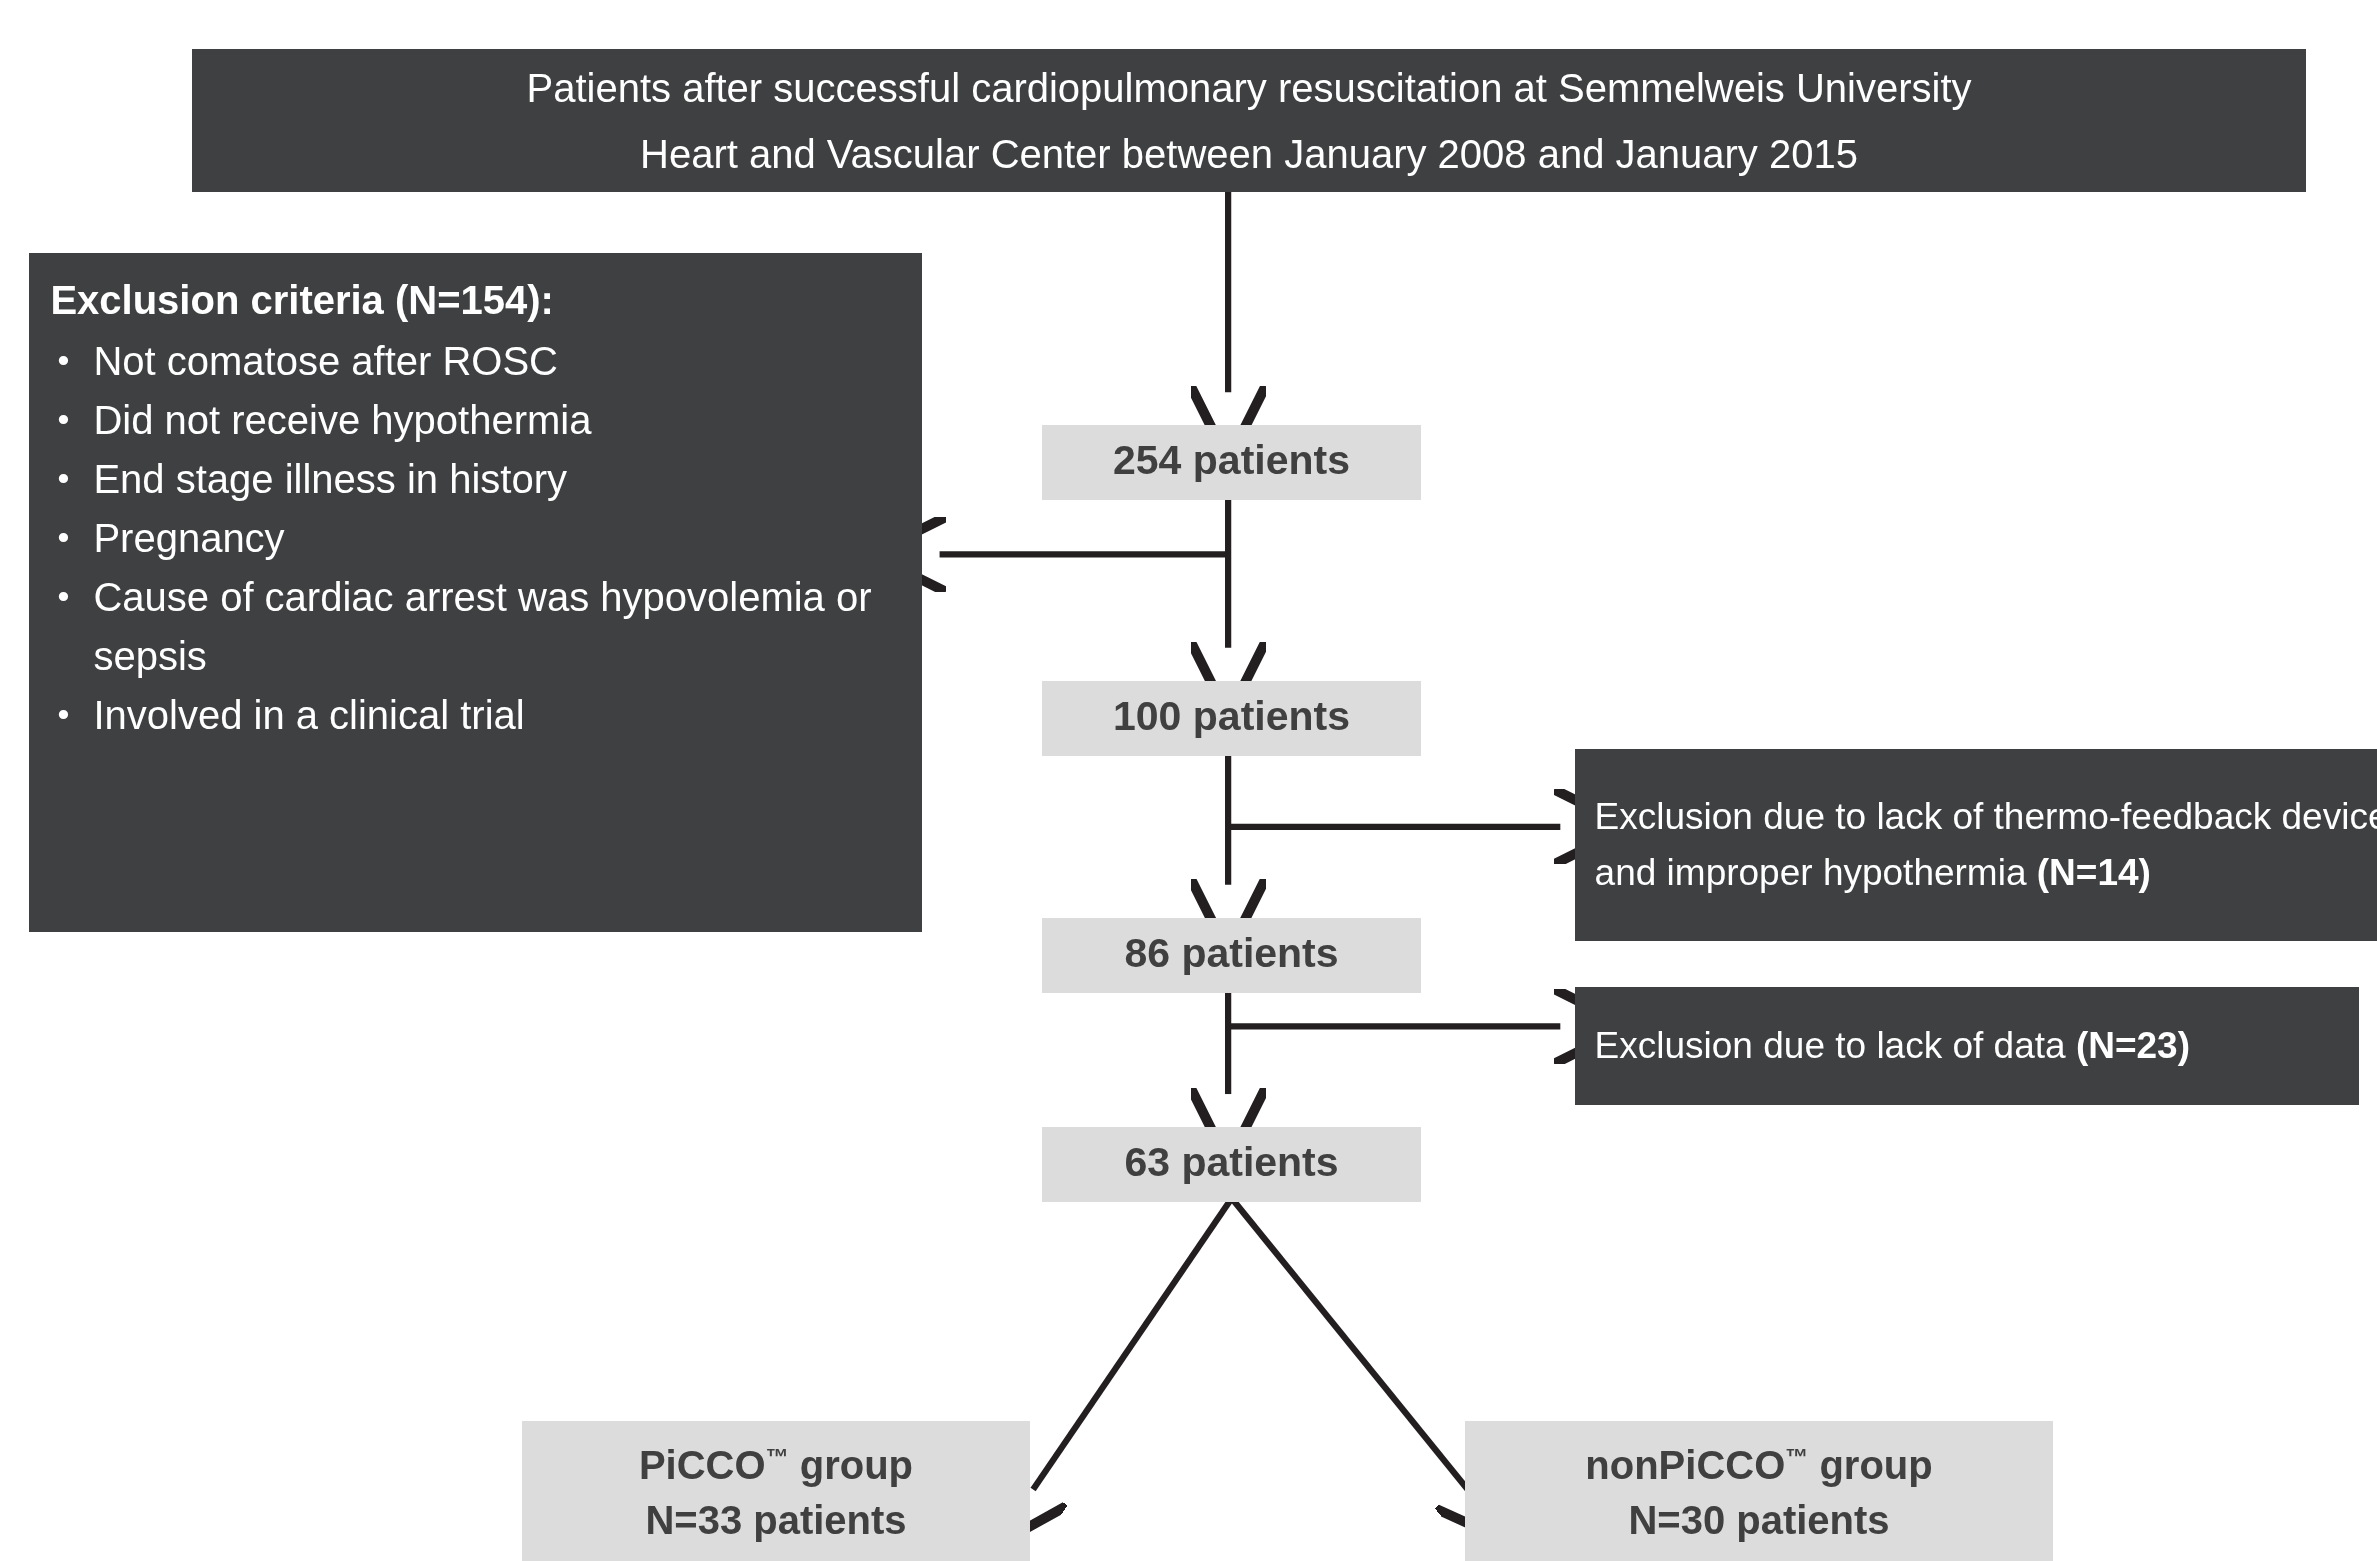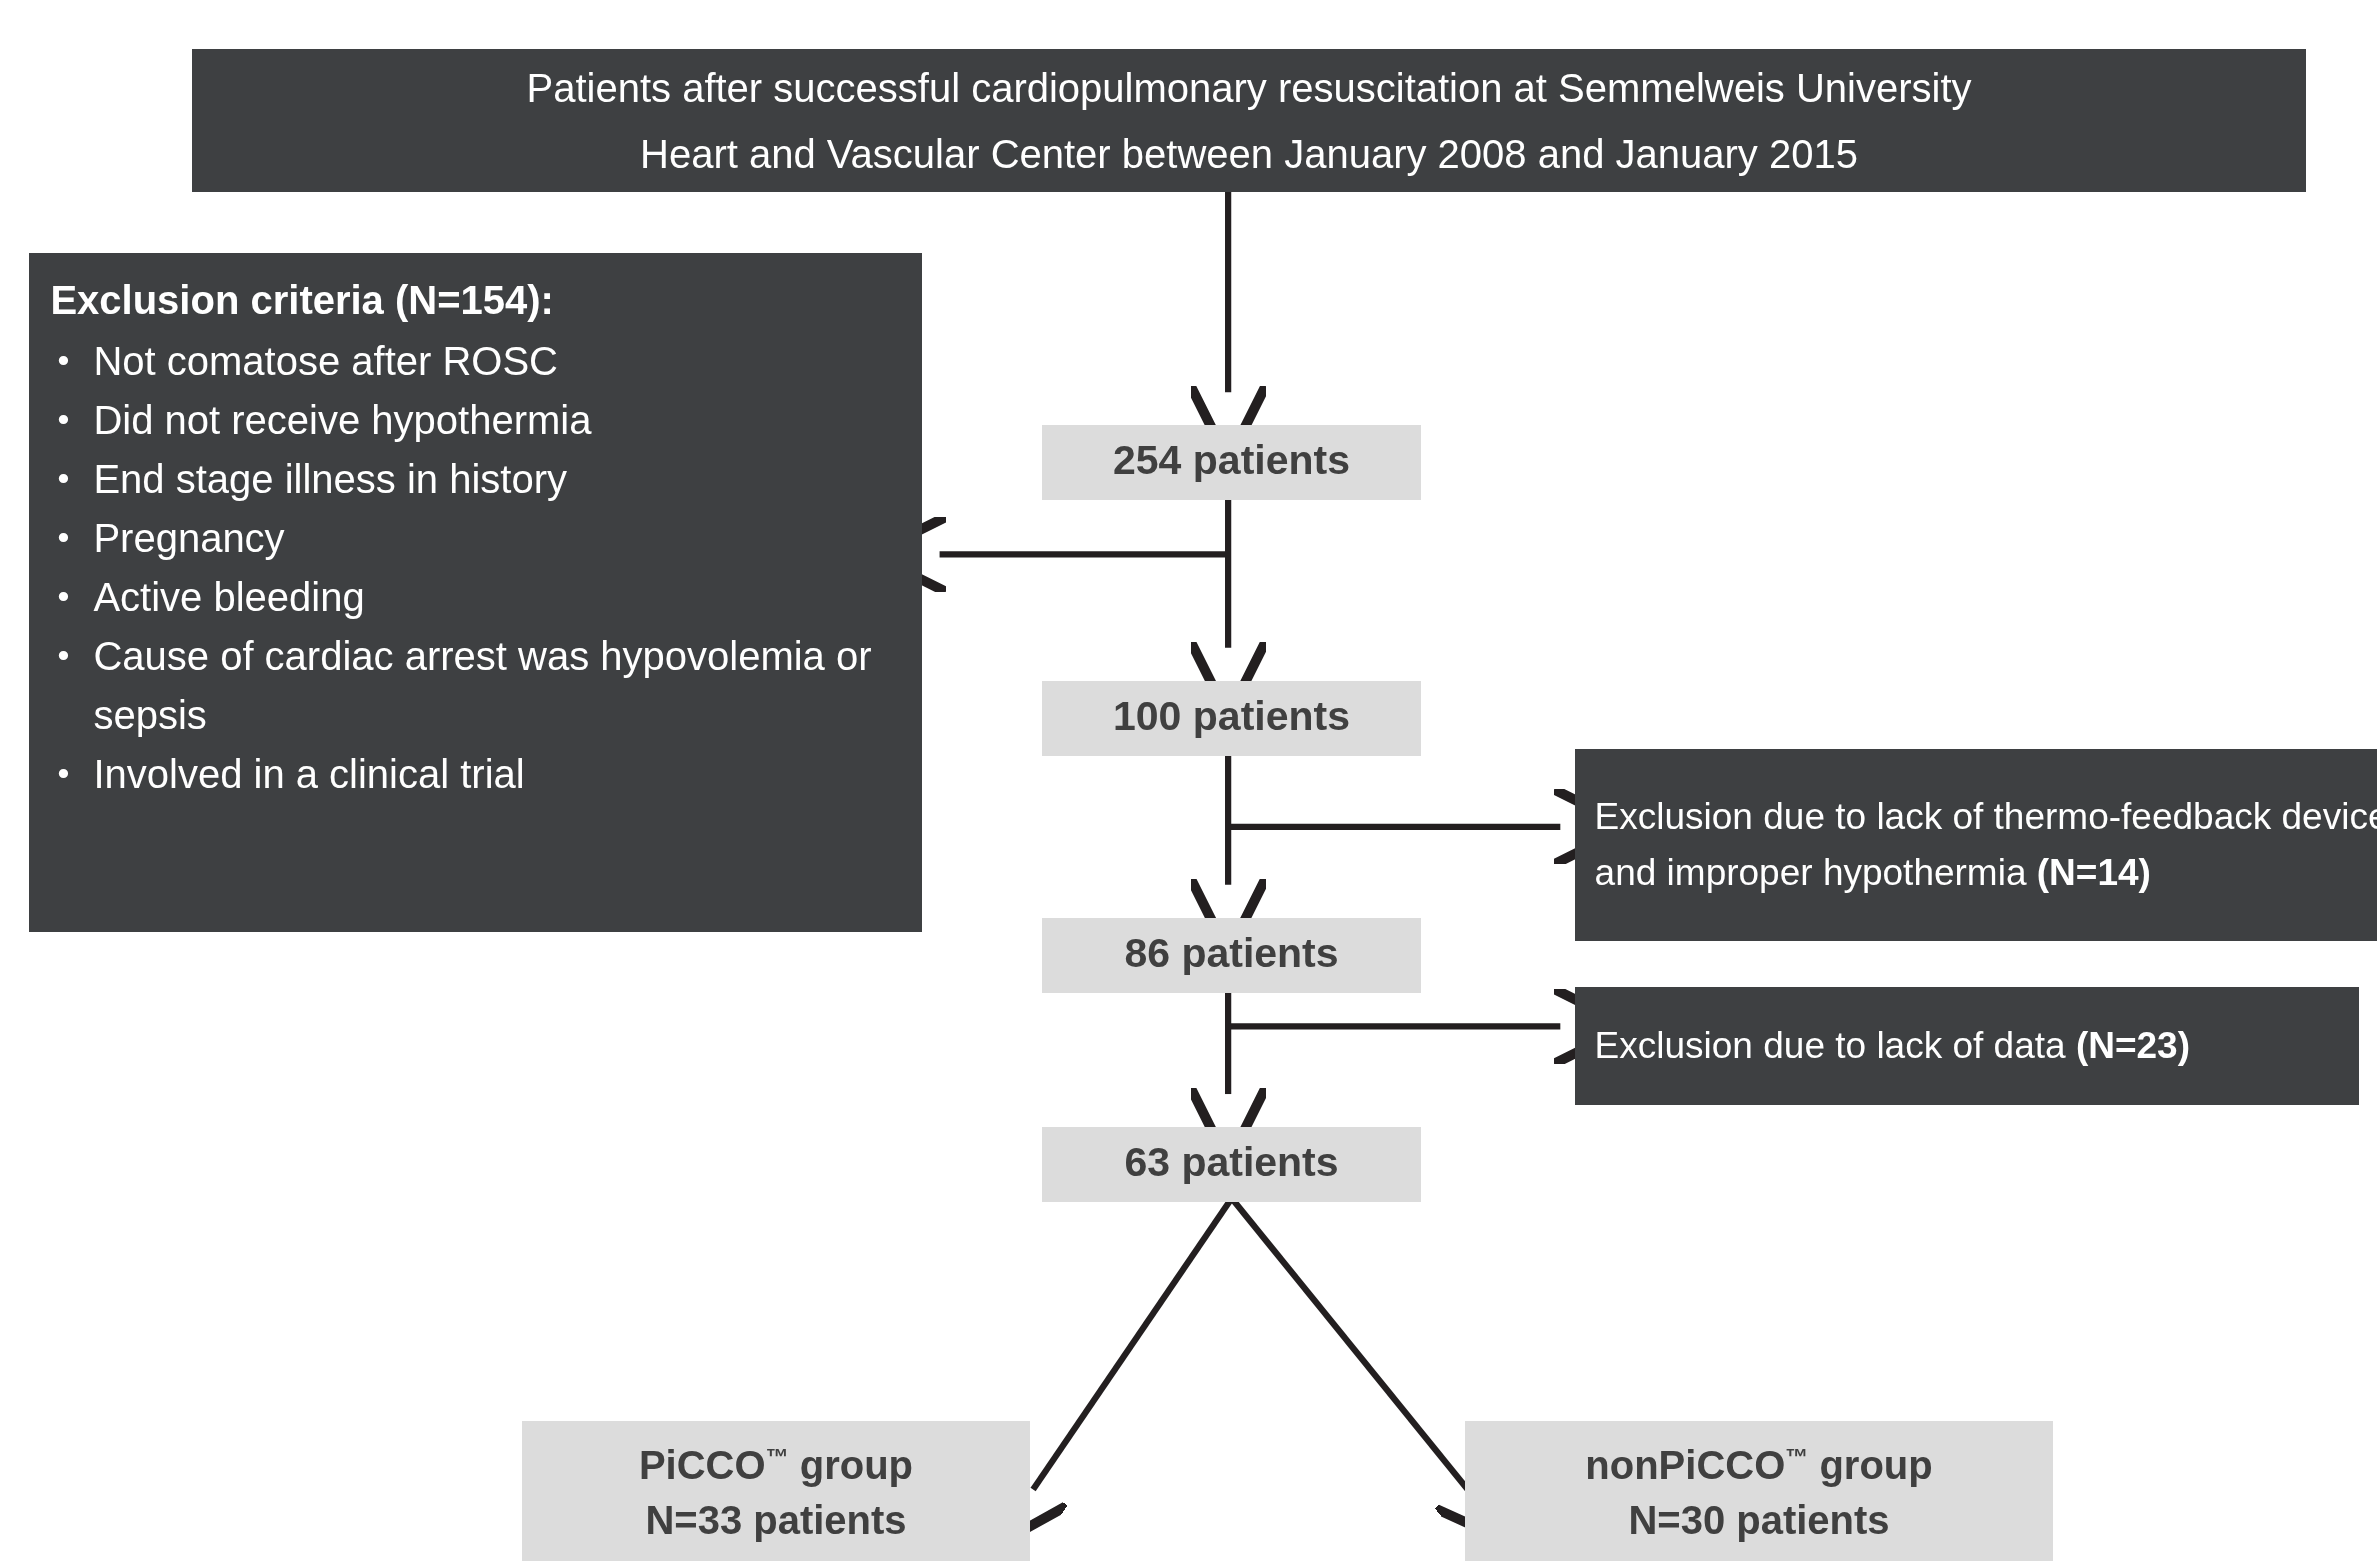--- a/index.html
+++ b/index.html
@@ -193,21 +193,20 @@
     <div class="line">Heart and Vascular Center between January 2008 and January 2015</div>
   </div>
 
   <div class="node dark left" id="exclusion-criteria-node">
     <div class="ec-title">Exclusion criteria (N=154):</div>
     <ul class="ec-list">
       <li>Not comatose after ROSC</li>
       <li>Did not receive hypothermia</li>
       <li>End stage illness in history</li>
       <li>Pregnancy</li>
-      <li>Active bleeding</li>
       <li>Cause of cardiac arrest was hypovolemia or sepsis</li>
       <li>Involved in a clinical trial</li>
     </ul>
   </div>
 
   <div class="node light center countbox" id="count-254-node">
     <div class="txt">254 patients</div>
   </div>
   <div class="node light center countbox" id="count-100-node">
     <div class="txt">100 patients</div>

